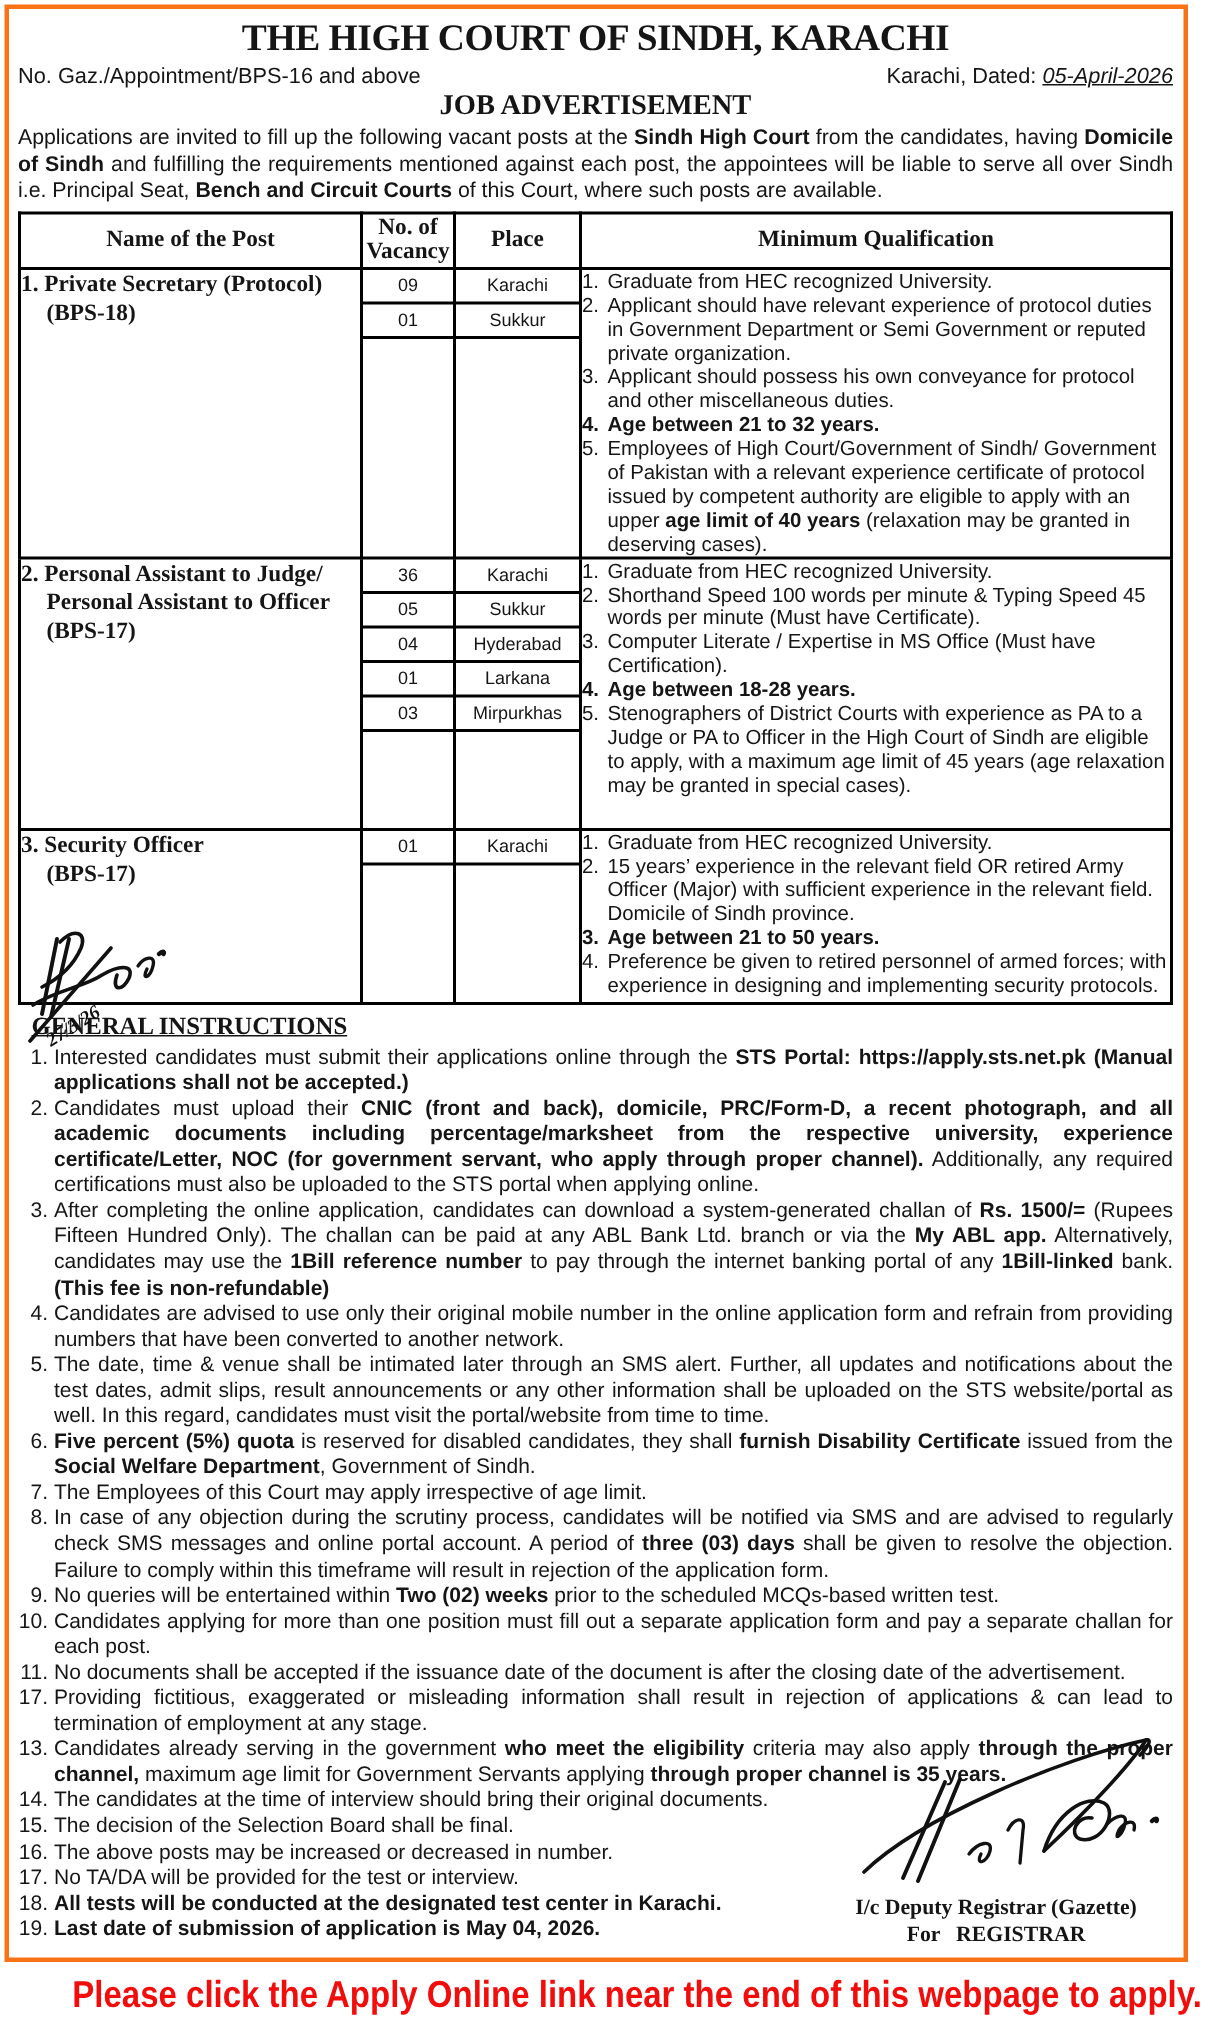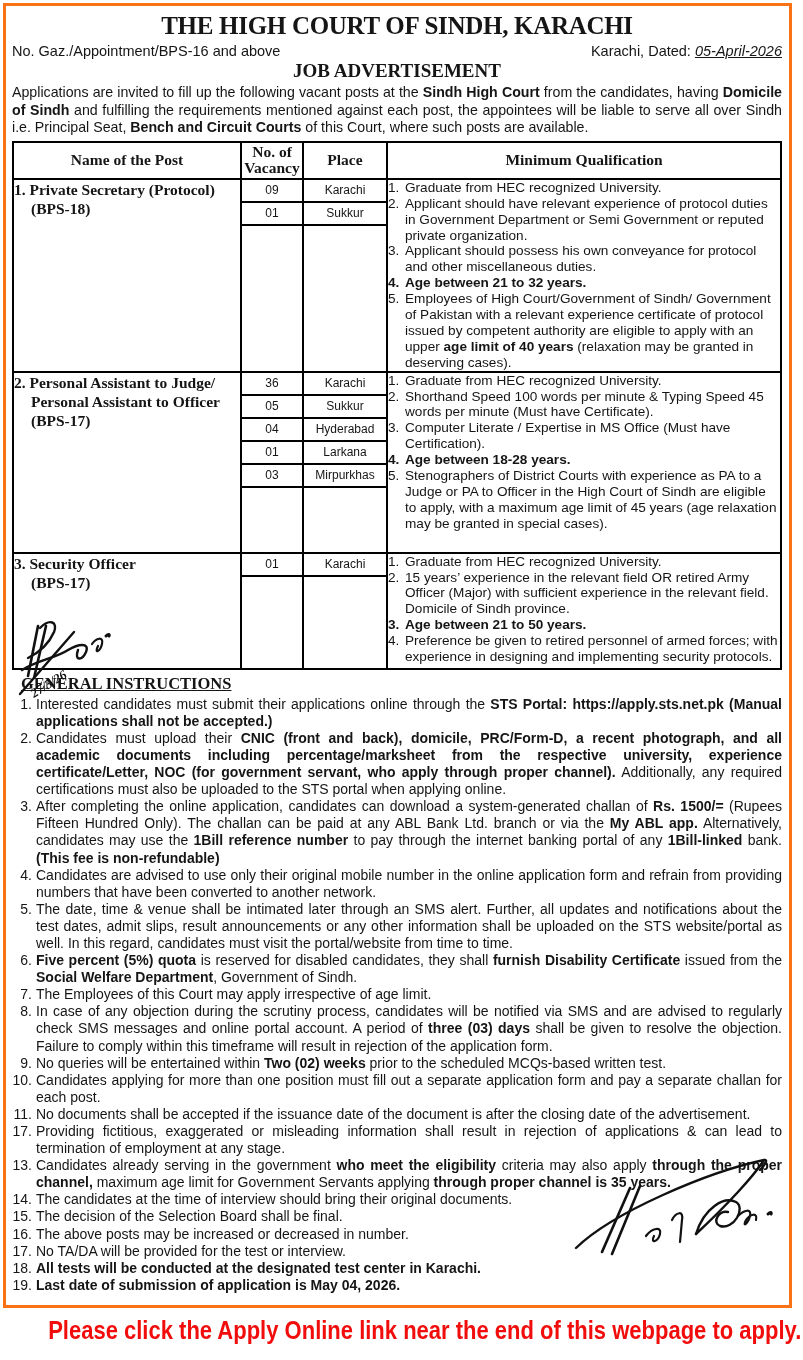--- a/index.html
+++ b/index.html
@@ -287,17 +287,21 @@
       <path d="M8,98 C45,62 140,22 196,10 C200,9 198,14 192,20" stroke-width="2.4"></path>
       <path d="M196,10 C186,26 158,56 128,84" stroke-width="2.4"></path>
       <path d="M62,38 L34,102" stroke-width="2.6"></path>
       <path d="M72,36 L44,104" stroke-width="2.6"></path>
       <path d="M78,86 C84,78 94,76 92,84 C90,92 82,94 86,86" stroke-width="2.2"></path>
       <path d="M104,70 C108,62 116,60 114,70 L112,92" stroke-width="2.2"></path>
       <path d="M128,84 C136,58 156,46 168,52 C178,58 166,80 152,76 C144,73 150,60 160,62" stroke-width="2.4"></path>
       <path d="M170,66 C176,60 184,58 182,66 C180,74 174,78 178,70 C182,64 190,62 188,70" stroke-width="2.2"></path>
       <path d="M200,64 C202,62 204,62 203,64" stroke-width="3"></path>
     </svg>
+    <div class="sign-block">
+      <div>I/c Deputy Registrar (Gazette)</div>
+      <div class="sign-for">For REGISTRAR</div>
+    </div>
 
   </div>
 
   <div class="apply-note" style="color: rgb(242, 13, 13);">Please click the Apply Online link near the end of this webpage to apply.</div>
 </div>
 
 </body></html>

